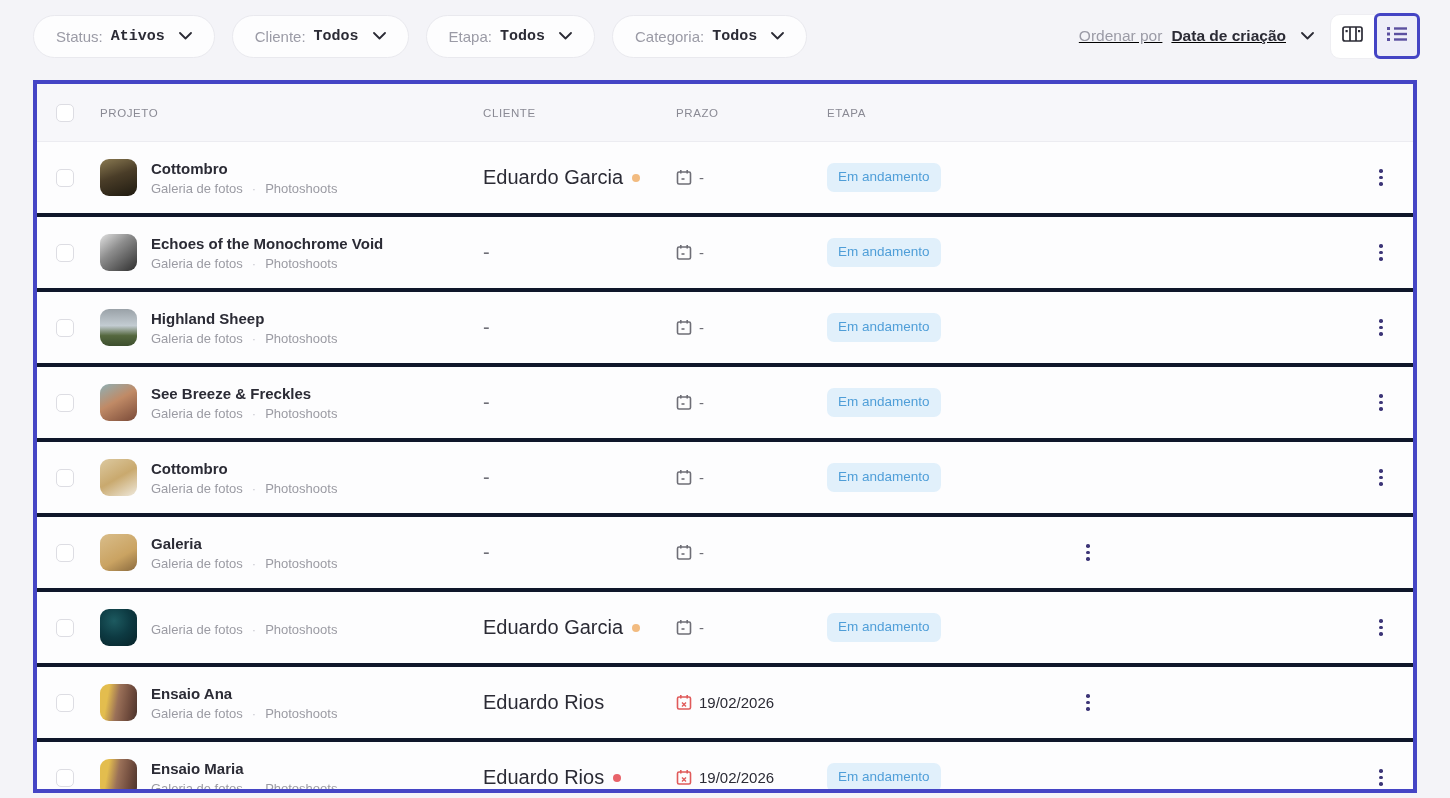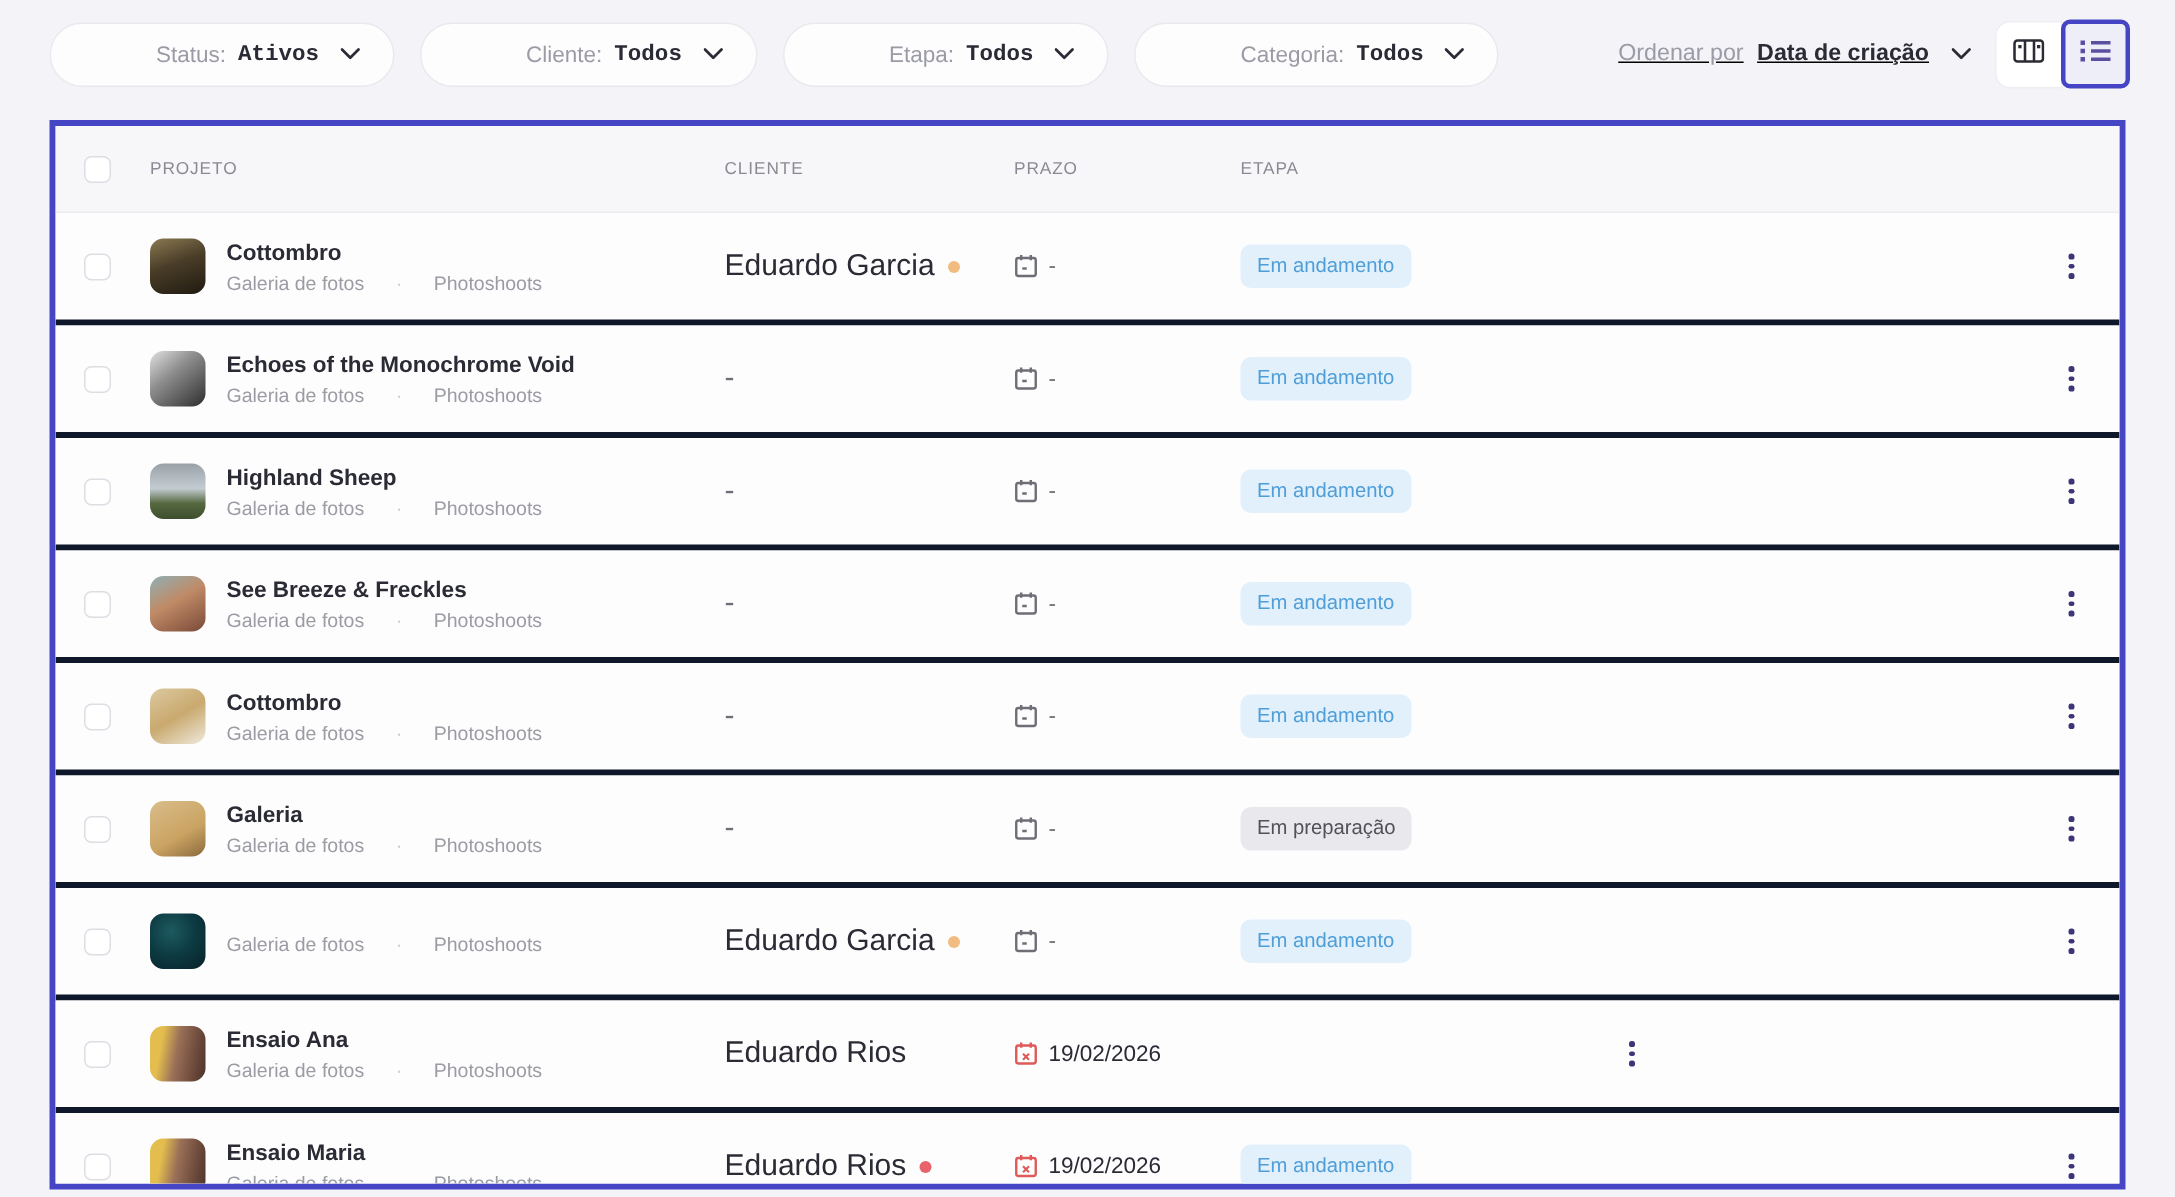--- a/index.html
+++ b/index.html
@@ -14,21 +14,21 @@
   .topbar {
     position:absolute; top:0; left:0; right:0; height:72px;
     display:flex; align-items:center; padding:0 30px 0 33px;
   }
   .filters { display:flex; gap:17px; }
   .pill {
     height:43px; border-radius:22px; background:#fdfdfe;
     border:1px solid #e9e9ee; display:flex; align-items:center;
     gap:8px; padding:0 22px; font-size:15px; cursor:pointer;
   }
-  .pill-label { color:#9b9ba6;margin-left:48px; }
+  .pill-label { color:#9b9ba6; }
   .pill-value { color:#2b2b35; font-weight:700;font-family:Liberation Mono, monospace; }
   .chev { margin-left:6px; display:flex; }
 
   .right-controls { margin-left:auto; display:flex; align-items:center; gap:16px;text-decoration:underline; }
   .sort { display:flex; align-items:center; gap:9px; font-size:15.5px; cursor:pointer; }
   .sort-label { color:#9b9ba6; }
   .sort-value { color:#2b2b35; font-weight:700; }
 
   .view-toggle { display:flex; align-items:center; }
   .btn-grid {
@@ -66,21 +66,21 @@
     width:18px; height:18px; border-radius:5px; background:#ffffff;
     border:1px solid #dddde3; cursor:pointer;
   }
   .proj-cell { display:flex; align-items:center; gap:14px; min-width:0; }
   .thumb { width:37px; height:37px; border-radius:9px; flex:0 0 37px; }
   .proj-text { min-width:0; }
   .title {
     font-size:15px; font-weight:700; color:#2b2b35;
     white-space:nowrap; overflow:hidden; max-width:330px;
   }
-  .subtitle { font-size:13px; color:#9b9ba3; margin-top:4px; display:flex; gap:21px; align-items:center; }
+  .subtitle { font-size:13px; color:#9b9ba3; margin-top:4px; display:flex; gap:9px; align-items:center; }
   .sep-dot { color:#c9c9d0; font-size:13px; }
 
   .client-cell { display:flex; align-items:center; gap:9px; font-size:20px; color:#2b2b35; }
   .client-cell.empty { color:#6e6e76; }
   .client-dot { width:8px; height:8px; border-radius:50%; }
 
   .prazo-cell { display:flex; align-items:center; gap:7px; font-size:15px; color:#6e6e76; }
   .prazo-cell.has-date { color:#2b2b35; }
   .cal { display:flex; }
 
@@ -427,23 +427,20 @@
         <svg width="16" height="17" viewBox="0 0 16 17">
           <rect x="1.5" y="3" width="13" height="12" rx="1.5" fill="none" stroke="#6e6e76" stroke-width="1.6"></rect>
           <line x1="4.8" y1="1" x2="4.8" y2="4.5" stroke="#6e6e76" stroke-width="1.6"></line>
           <line x1="11.2" y1="1" x2="11.2" y2="4.5" stroke="#6e6e76" stroke-width="1.6"></line>
           <line x1="5.5" y1="10" x2="8.5" y2="10" stroke="#6e6e76" stroke-width="1.6"></line>
         </svg>
       </span>
 
       <span>-</span>
     </div>
-    <div>
-      <span class="badge" style="background: rgb(233, 233, 237); color: rgb(81, 81, 88);">Em preparação</span>
-    </div>
     <div class="kebab-cell">
       <div class="kebab">
         <span></span>
             <span></span>
             <span></span>
       </div>
     </div>
   </div>
 
   <div class="row grid-cols">

